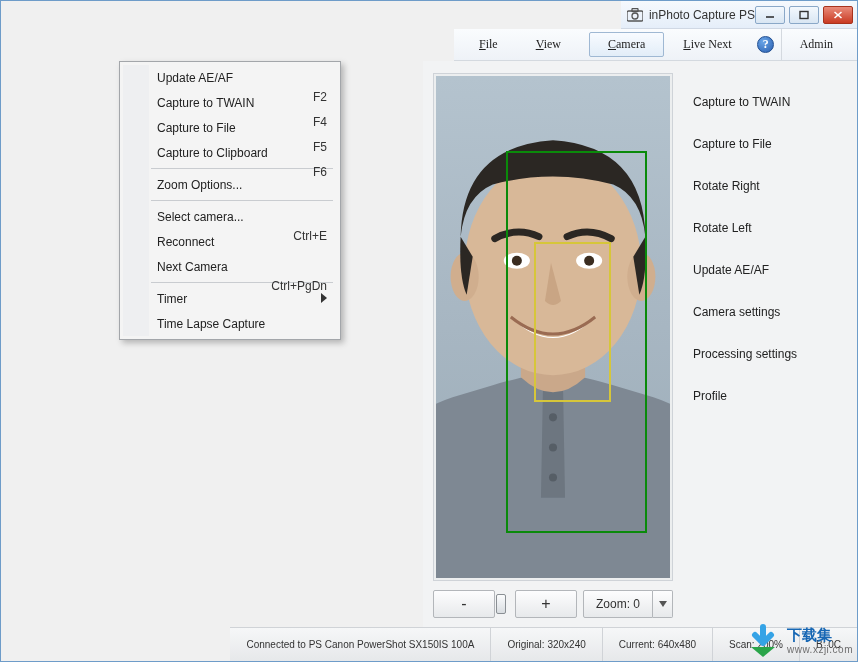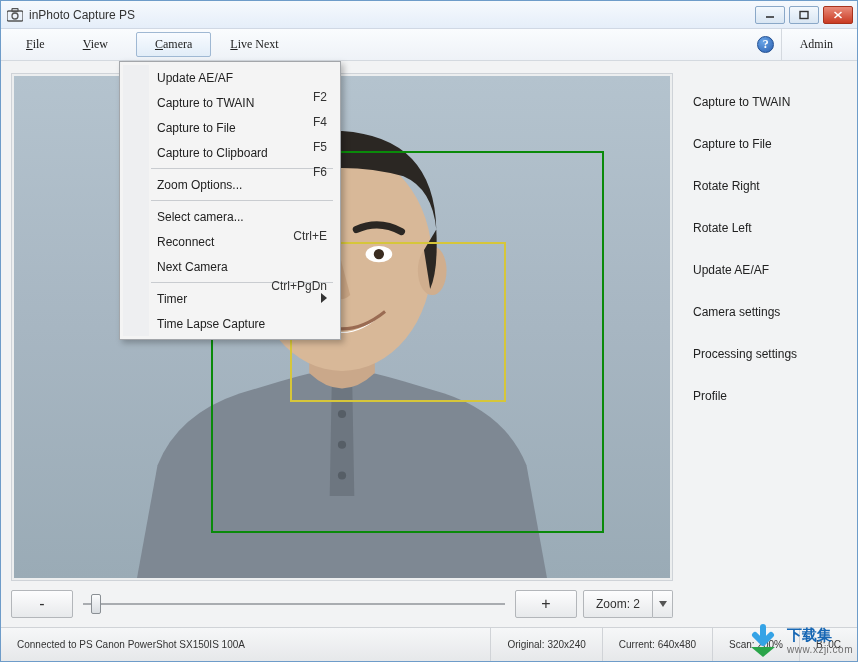--- a/index.html
+++ b/index.html
@@ -12,20 +12,21 @@
     height: 662px;
     overflow: hidden;
     position: relative;
   }
   .window {
     width: 858px; height: 662px;
     border: 1px solid #6e9cc9;
     background: #f0f0f0;
     display: flex; flex-direction: column;
     position: relative;
+    align-items: flex-end;
   }
   .titlebar {
     height: 28px;
     background: linear-gradient(#f6f9fd, #e5eef9);
     border-bottom: 1px solid #d0d8e4;
     display: flex; align-items: center;
     padding: 0 4px 0 6px;
   }
   .titlebar .cam-icon { width: 16px; height: 14px; margin-right: 6px; position: relative; }
   .titlebar .cam-icon svg { display:block; }
@@ -340,21 +341,21 @@
       </div>
 
       <div class="zoom-row">
         <div class="zoom-btn">-</div>
         <div class="slider-wrap">
           <div class="slider-track"></div>
           <div class="slider-thumb" style="left: 4%;"></div>
         </div>
         <div class="zoom-btn">+</div>
         <div style="display:flex">
-          <div class="zoom-label-box">Zoom: 2</div>
+          <div class="zoom-label-box">Zoom: 0</div>
           <div class="zoom-drop">
             <svg width="8" height="6">
                 <path d="M0 0 L8 0 L4 6 Z" fill="#555"></path>
               </svg>
           </div>
         </div>
       </div>
     </div>
 
     <div class="right-panel">

